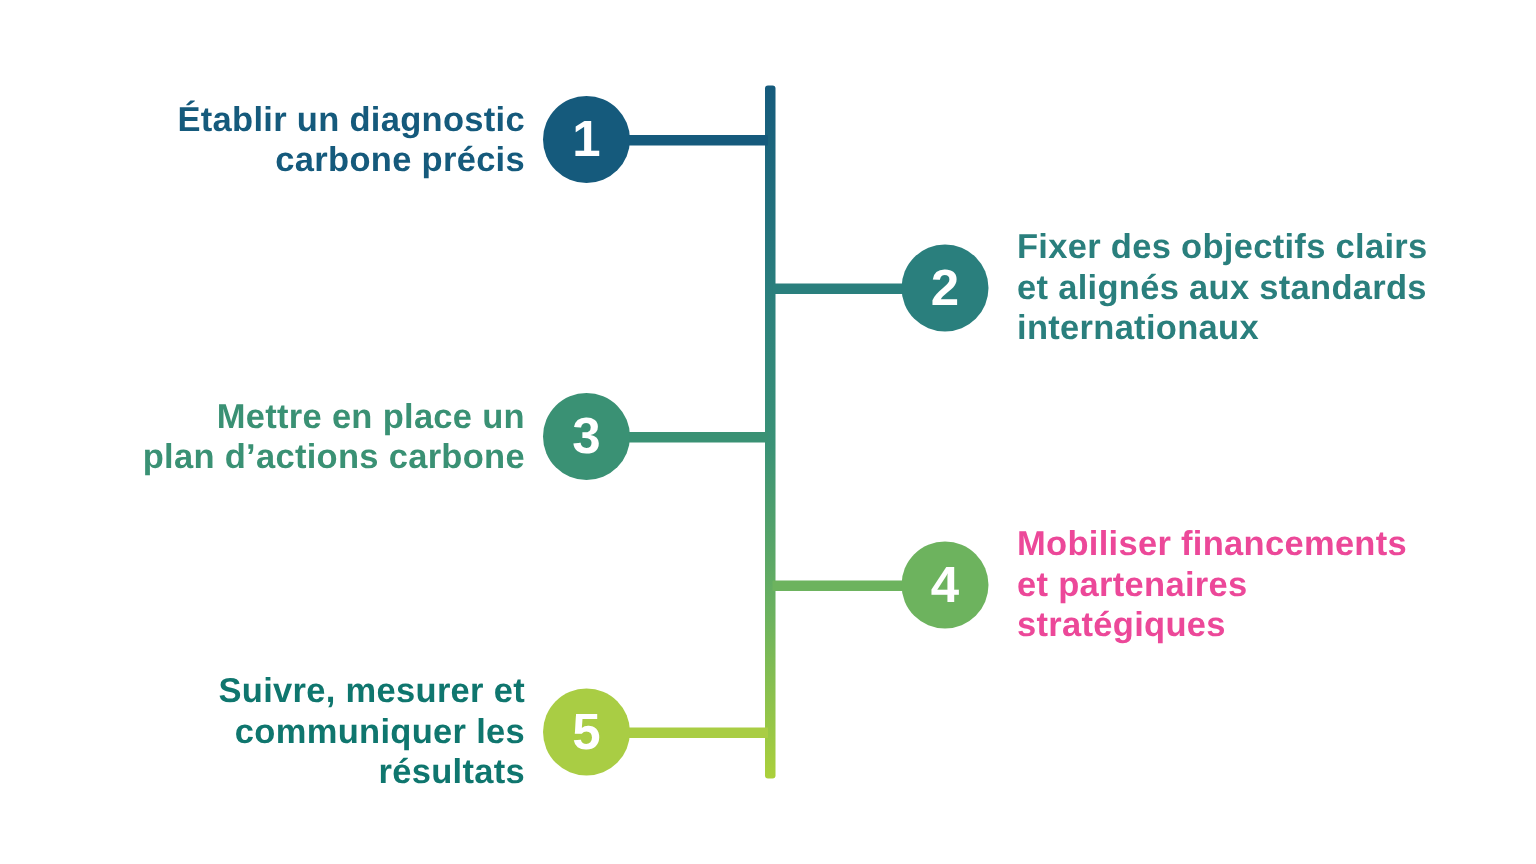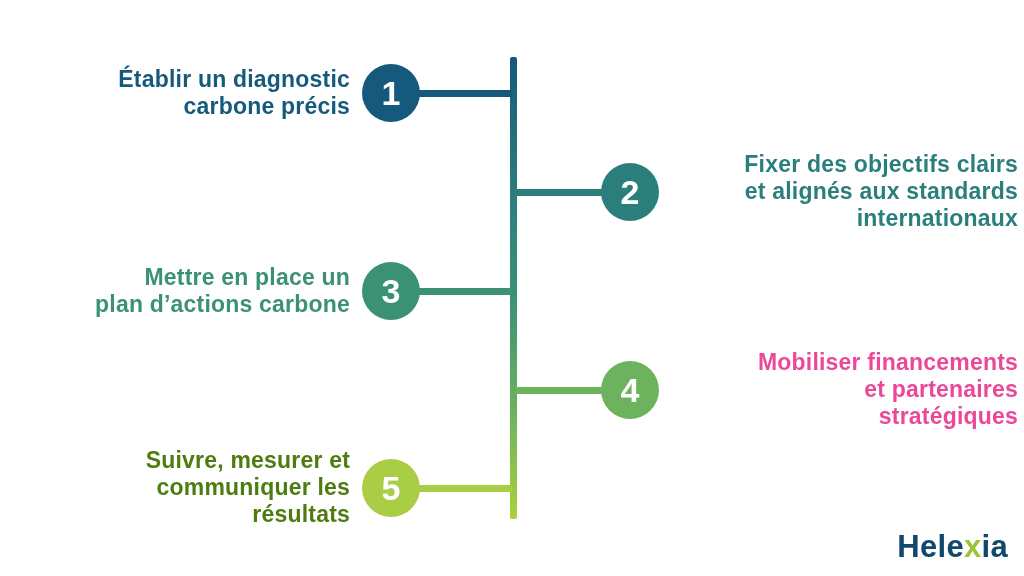--- a/index.html
+++ b/index.html
@@ -8,21 +8,21 @@
     font-family:"Liberation Sans", sans-serif;overflow:hidden;
   }
   .timeline{
     position:absolute;left:510px;top:57px;width:7px;height:462px;border-radius:2px;
   }
   .step-text{
     position:absolute;font-weight:700;font-size:23px;line-height:27px;
     white-space:pre-line;letter-spacing:0.2px;
   }
   .left-text{text-align:right;left:58px;width:292px;}
-  .right-text{text-align:right;left:678px;width:340px;}
+  .right-text{text-align:left;left:678px;width:340px;}
   .circle{
     position:absolute;width:58px;height:58px;border-radius:50%;
     display:flex;align-items:center;justify-content:center;
   }
   .circle span{color:#ffffff;font-weight:700;font-size:34px;line-height:1;}
   .connector{position:absolute;height:7px;}
 
   .step1-text{top:66px;}  .circle1{left:362px;top:64px;}  .conn1{left:416px;top:90px;width:96px;}
   .step2-text{top:151px;} .circle2{left:601px;top:163px;} .conn2{left:515px;top:189px;width:90px;}
   .step3-text{top:264px;} .circle3{left:362px;top:262px;} .conn3{left:416px;top:288px;width:96px;}
@@ -73,26 +73,23 @@
     <div class="connector conn4" style="background: rgb(109, 179, 94);"></div>
     <div class="circle circle4" style="background: rgb(109, 179, 94);">
       <span>4</span>
     </div>
     <div class="step-text right-text step4-text" style="color: #ec4899;">Mobiliser financements
 et partenaires
 stratégiques</div>
   </div>
 
   <div>
-    <div class="step-text left-text step5-text" style="color: #4d7c0f;">Suivre, mesurer et
+    <div class="step-text left-text step5-text" style="color: #0f766e;">Suivre, mesurer et
 communiquer les
 résultats</div>
     <div class="connector conn5" style="background: rgb(169, 205, 68);"></div>
     <div class="circle circle5" style="background: rgb(169, 205, 68);">
       <span>5</span>
     </div>
   </div>
 
-  <div class="logo" style="color: rgb(18, 72, 110);">
-    <span>Hele</span><span style="color: rgb(156, 196, 58);">x</span><span>ia</span>
-  </div>
 
 </div>
 
 </body></html>

